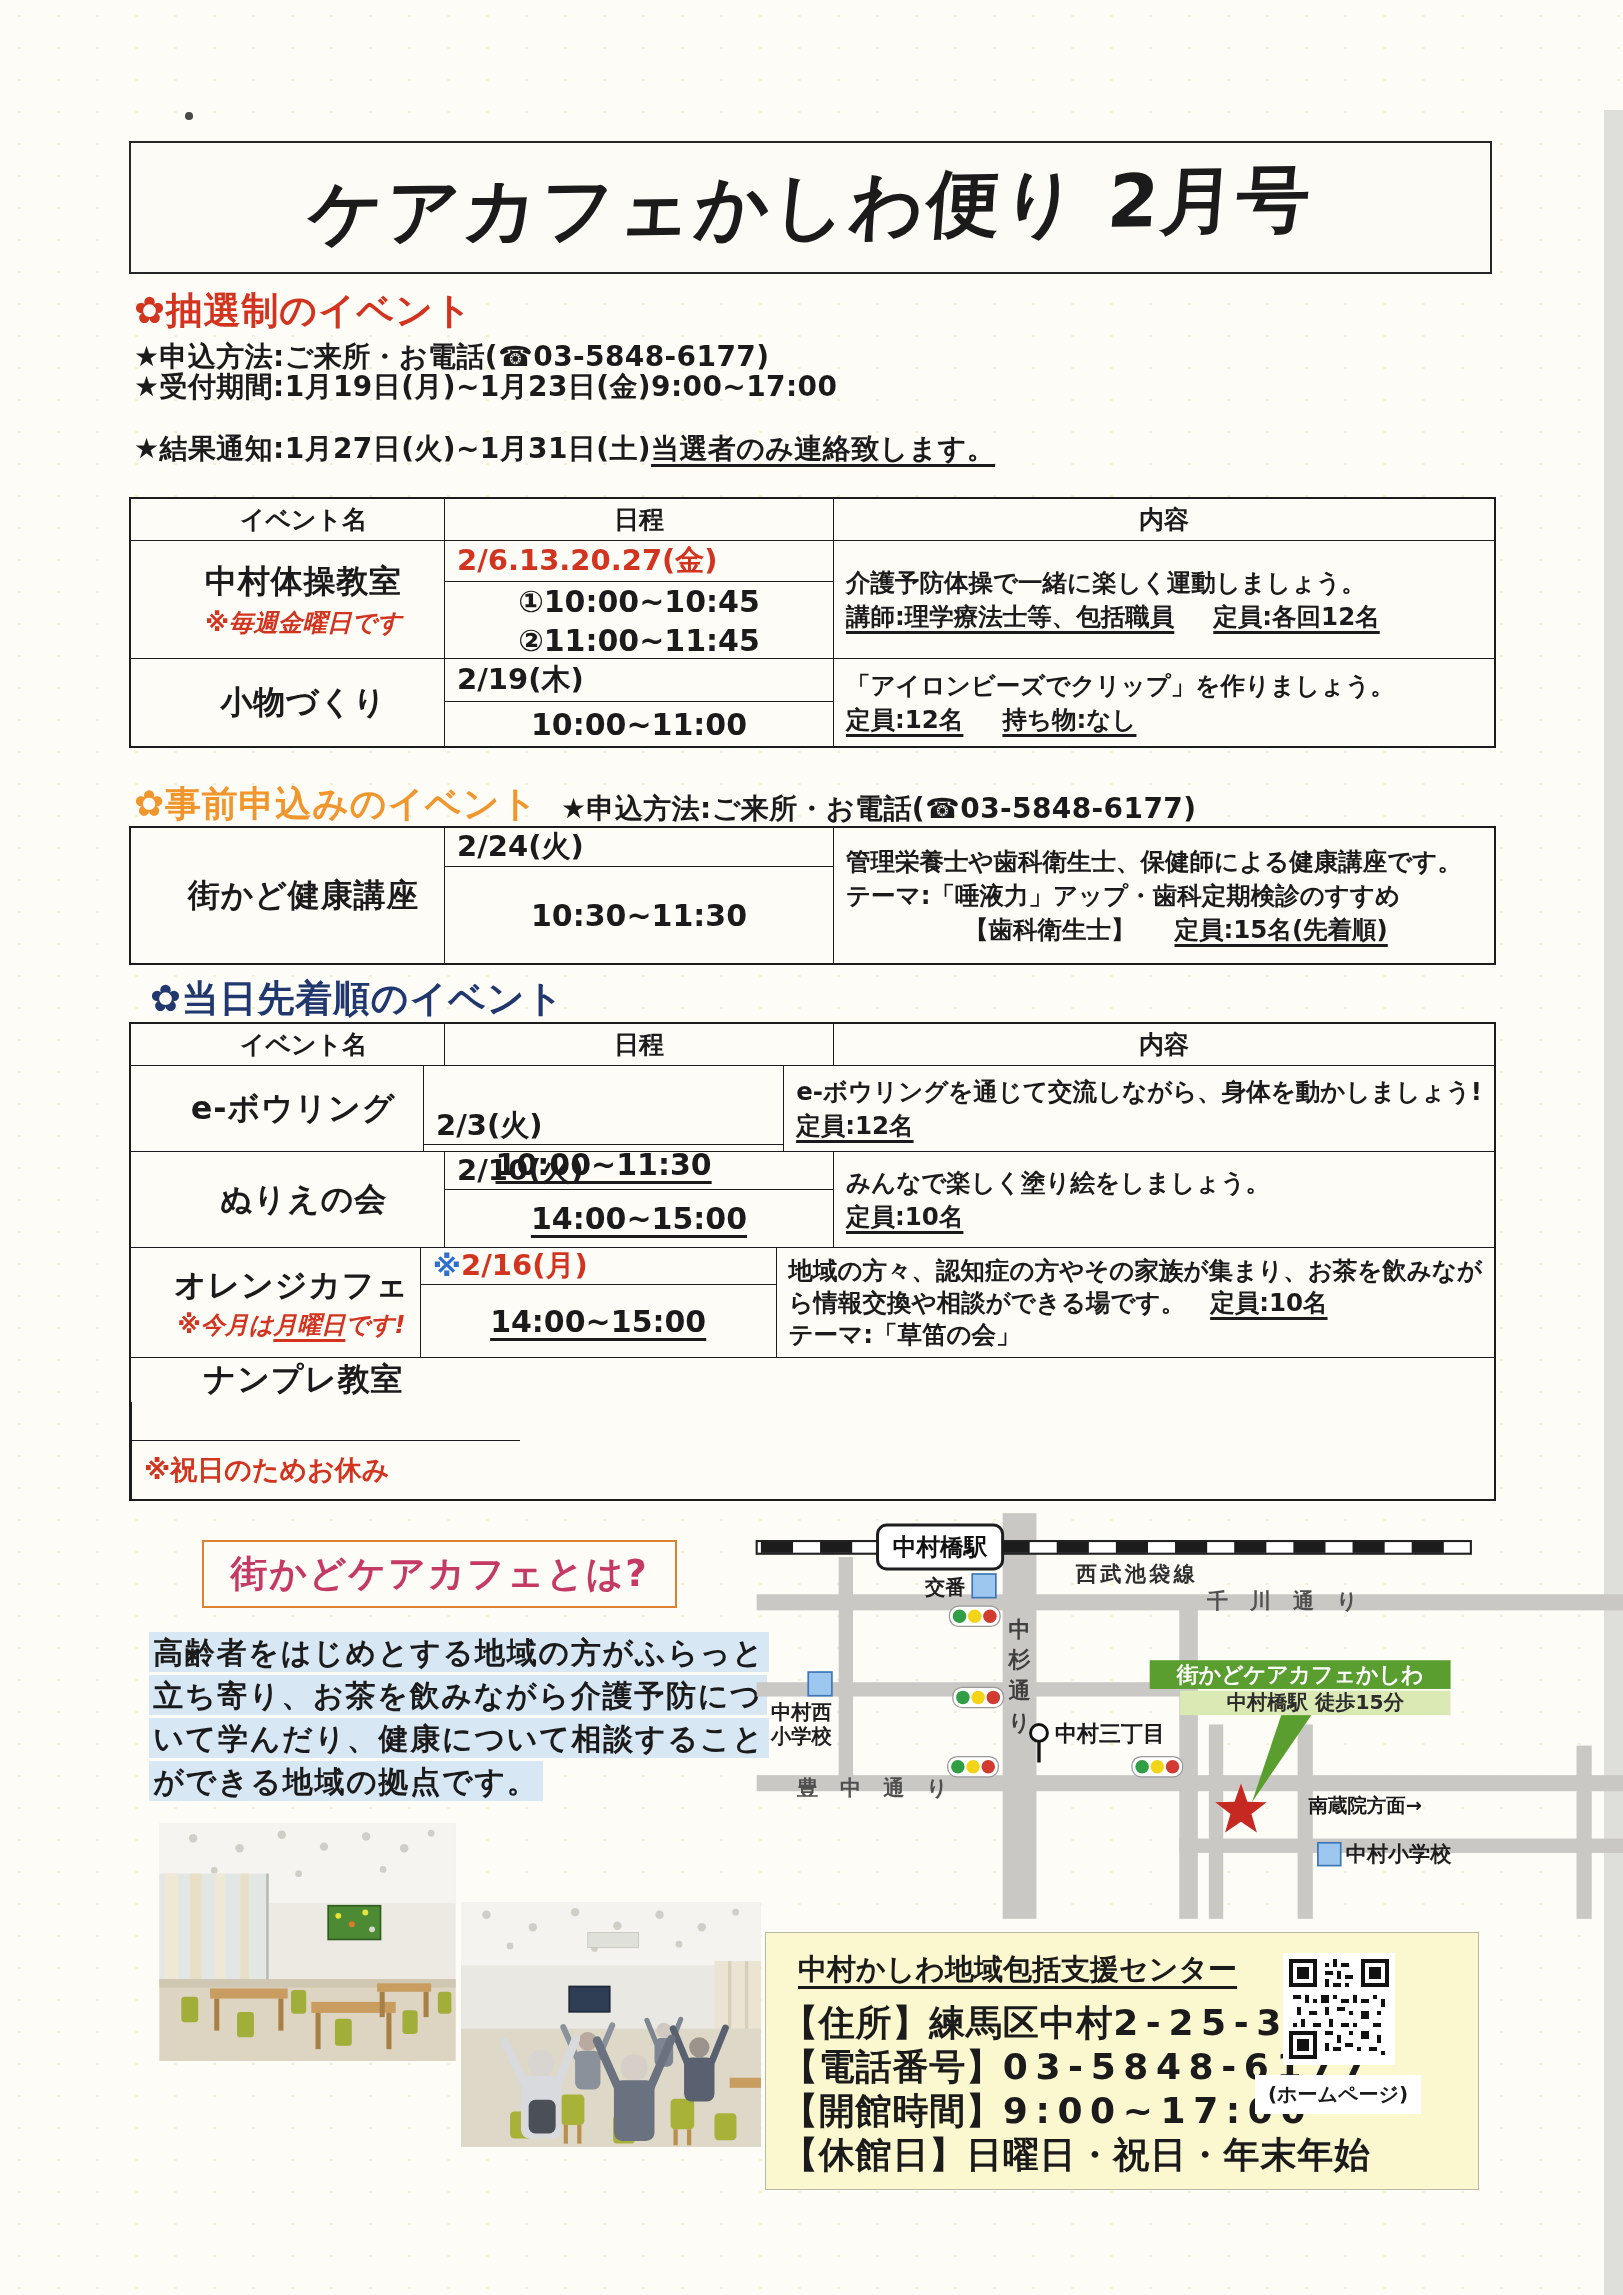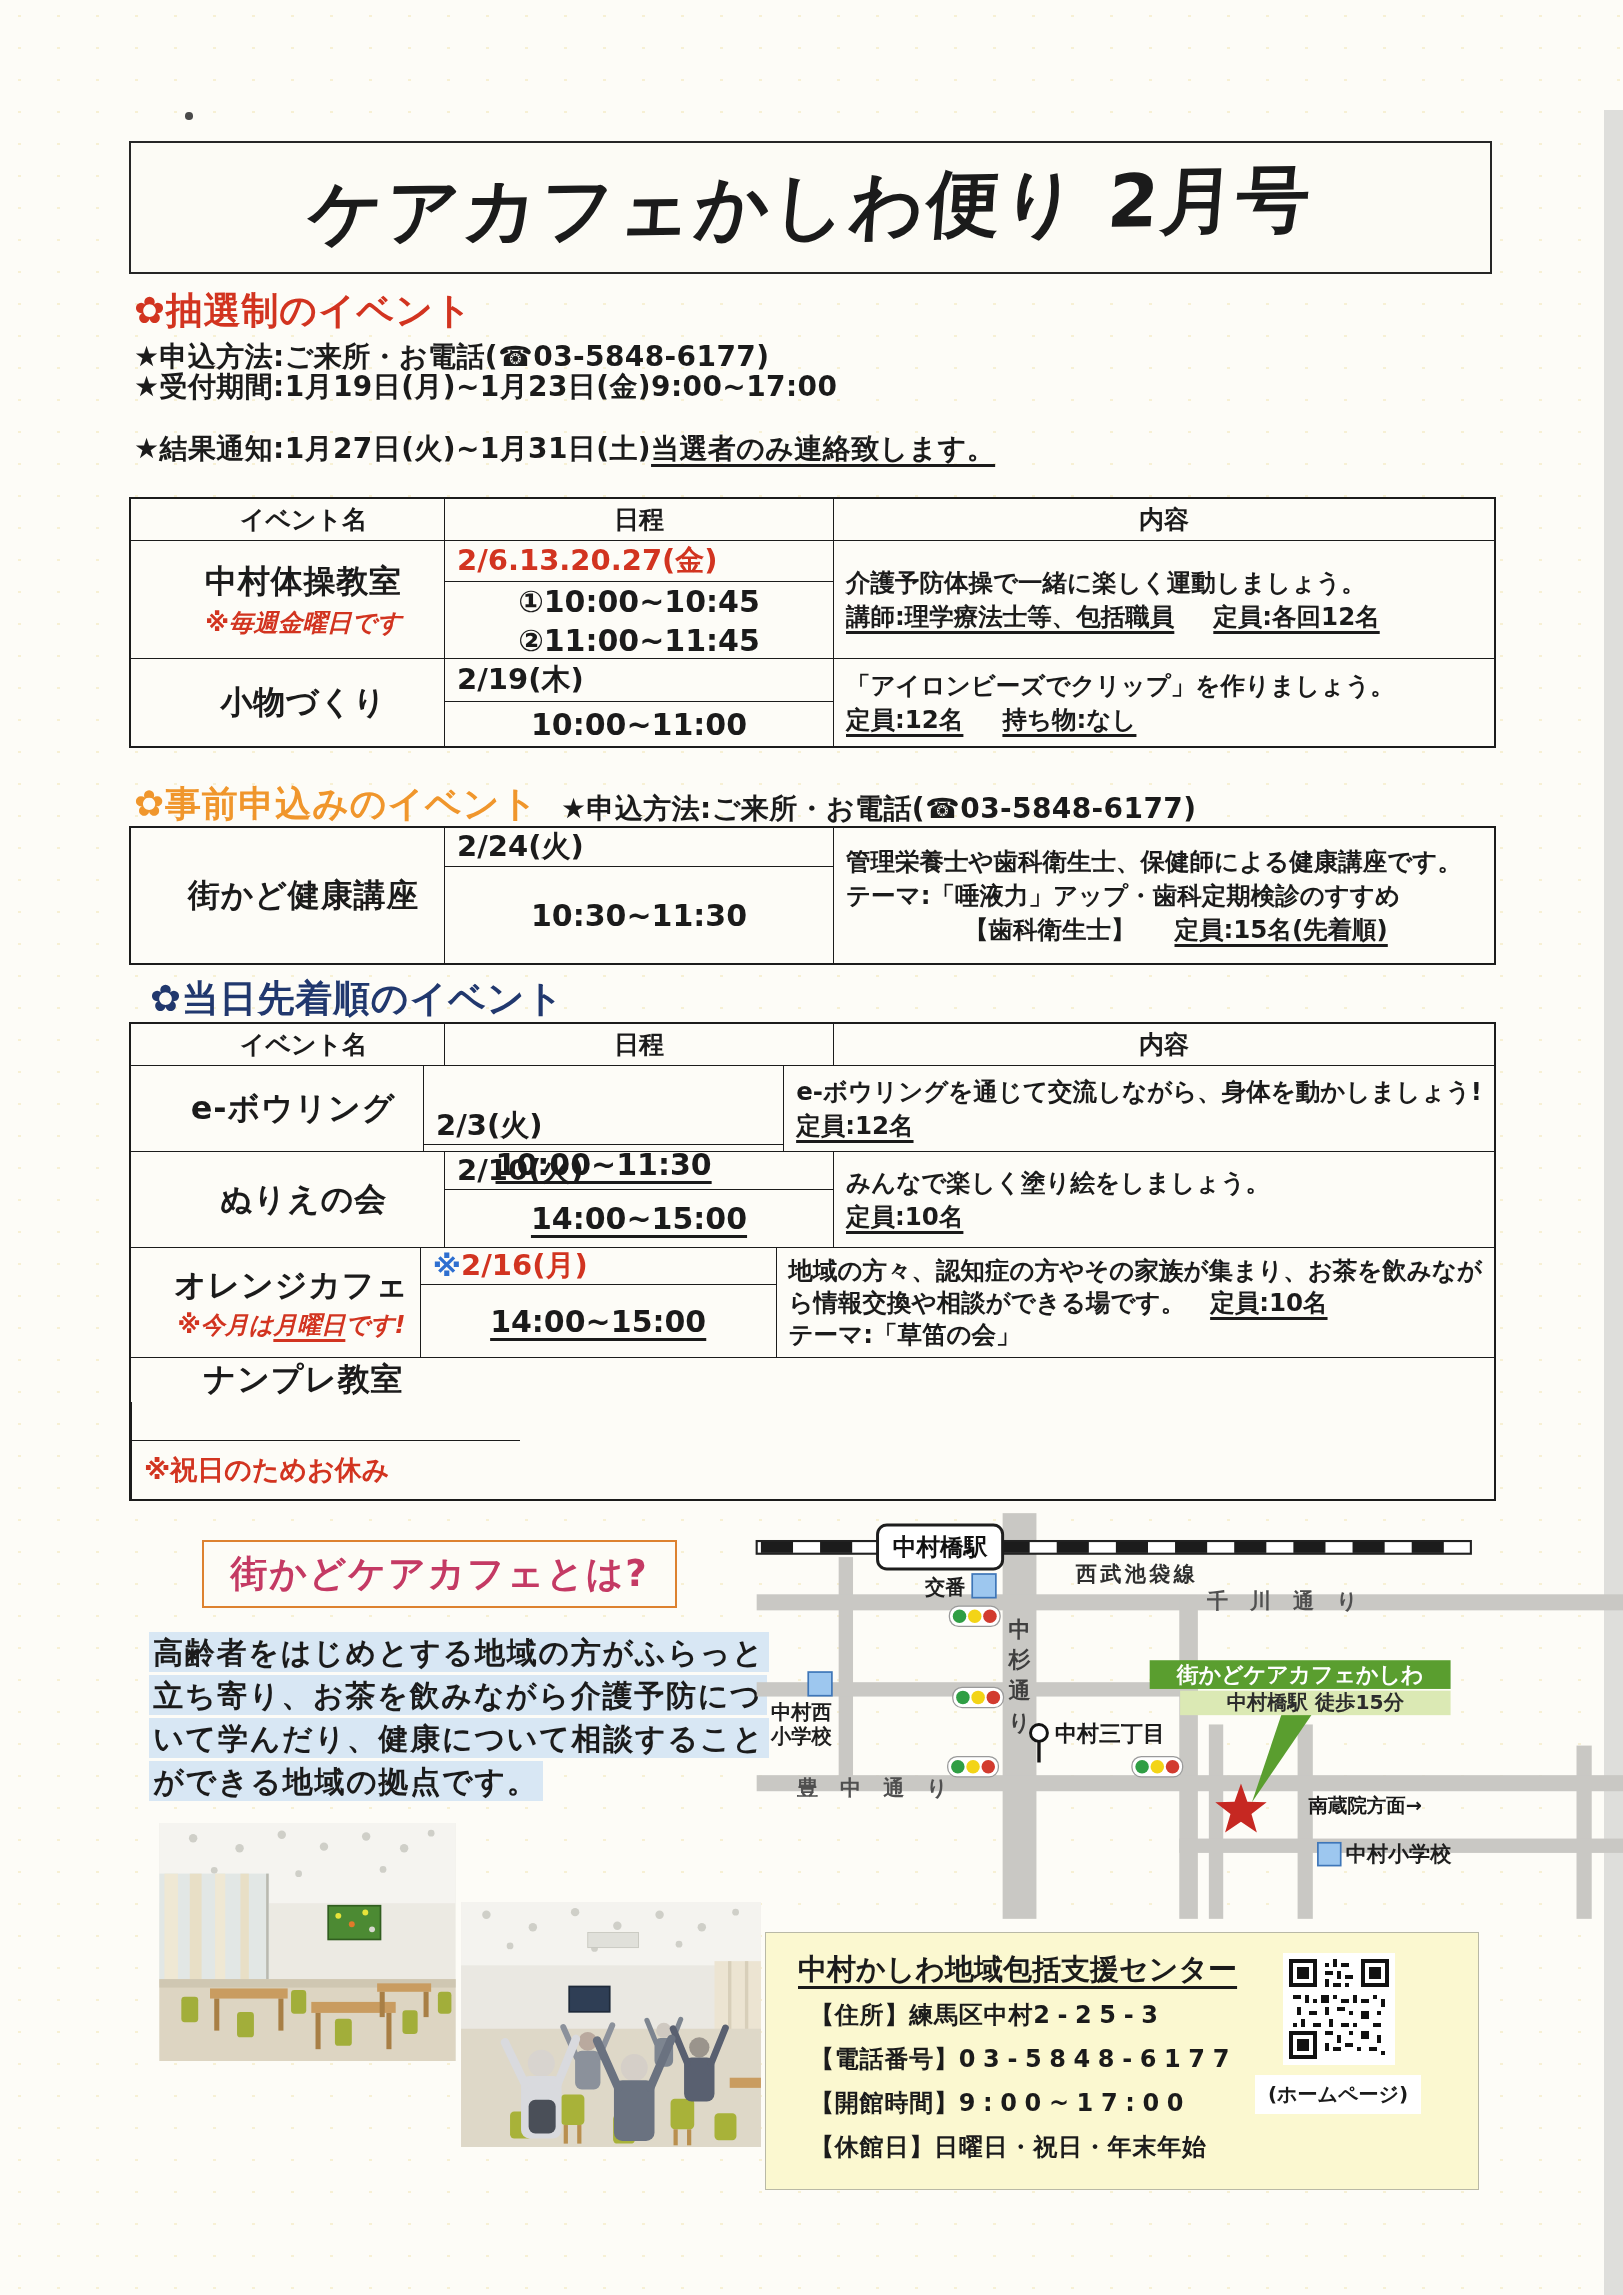--- a/index.html
+++ b/index.html
@@ -48,21 +48,21 @@
   
   .about-box{left:202px;top:1540px;width:475px;height:68px;border:2.5px solid #dd8230;background:#fdfcf6;
              display:flex;align-items:center;justify-content:center;box-sizing:border-box;}
   .about-box span{font-size:37px;letter-spacing:1.7px;}
   .about-par{left:149px;top:1630px;font-size:30px;line-height:43px;letter-spacing:1.7px;}
   .hl{background:#d8e7f4;padding:2.5px 4.2px;}
 
   
   .info-box{left:765px;top:1932px;width:714px;height:258px;background:#fbf8d0;border:1.7px solid #b9b9a6;box-sizing:border-box;}
   .info-title{position:absolute;left:32px;top:17px;font-size:29px;text-decoration:underline;text-decoration-thickness:2.5px;text-underline-offset:6.8px;}
-  .info-row{position:absolute;left:44px;font-size:24px;letter-spacing:0.8px;white-space:nowrap;}
+  .info-row{position:absolute;left:16px;font-size:36px;letter-spacing:0.8px;white-space:nowrap;}
   .ls{letter-spacing:7.6px;}
   .qr-wrap{position:absolute;left:517px;top:20px;width:112px;height:112px;background:#ffffff;display:flex;align-items:center;justify-content:center;}
   .hp-strip{position:absolute;left:489px;top:142px;width:166px;height:39px;background:#ffffff;display:flex;align-items:center;justify-content:center;font-size:20px;}
 
   svg text{font-family:"DejaVu Sans","Liberation Sans",sans-serif;font-weight:700;}
 </style>
 </head>
 <body>
 
 <div class="page">

